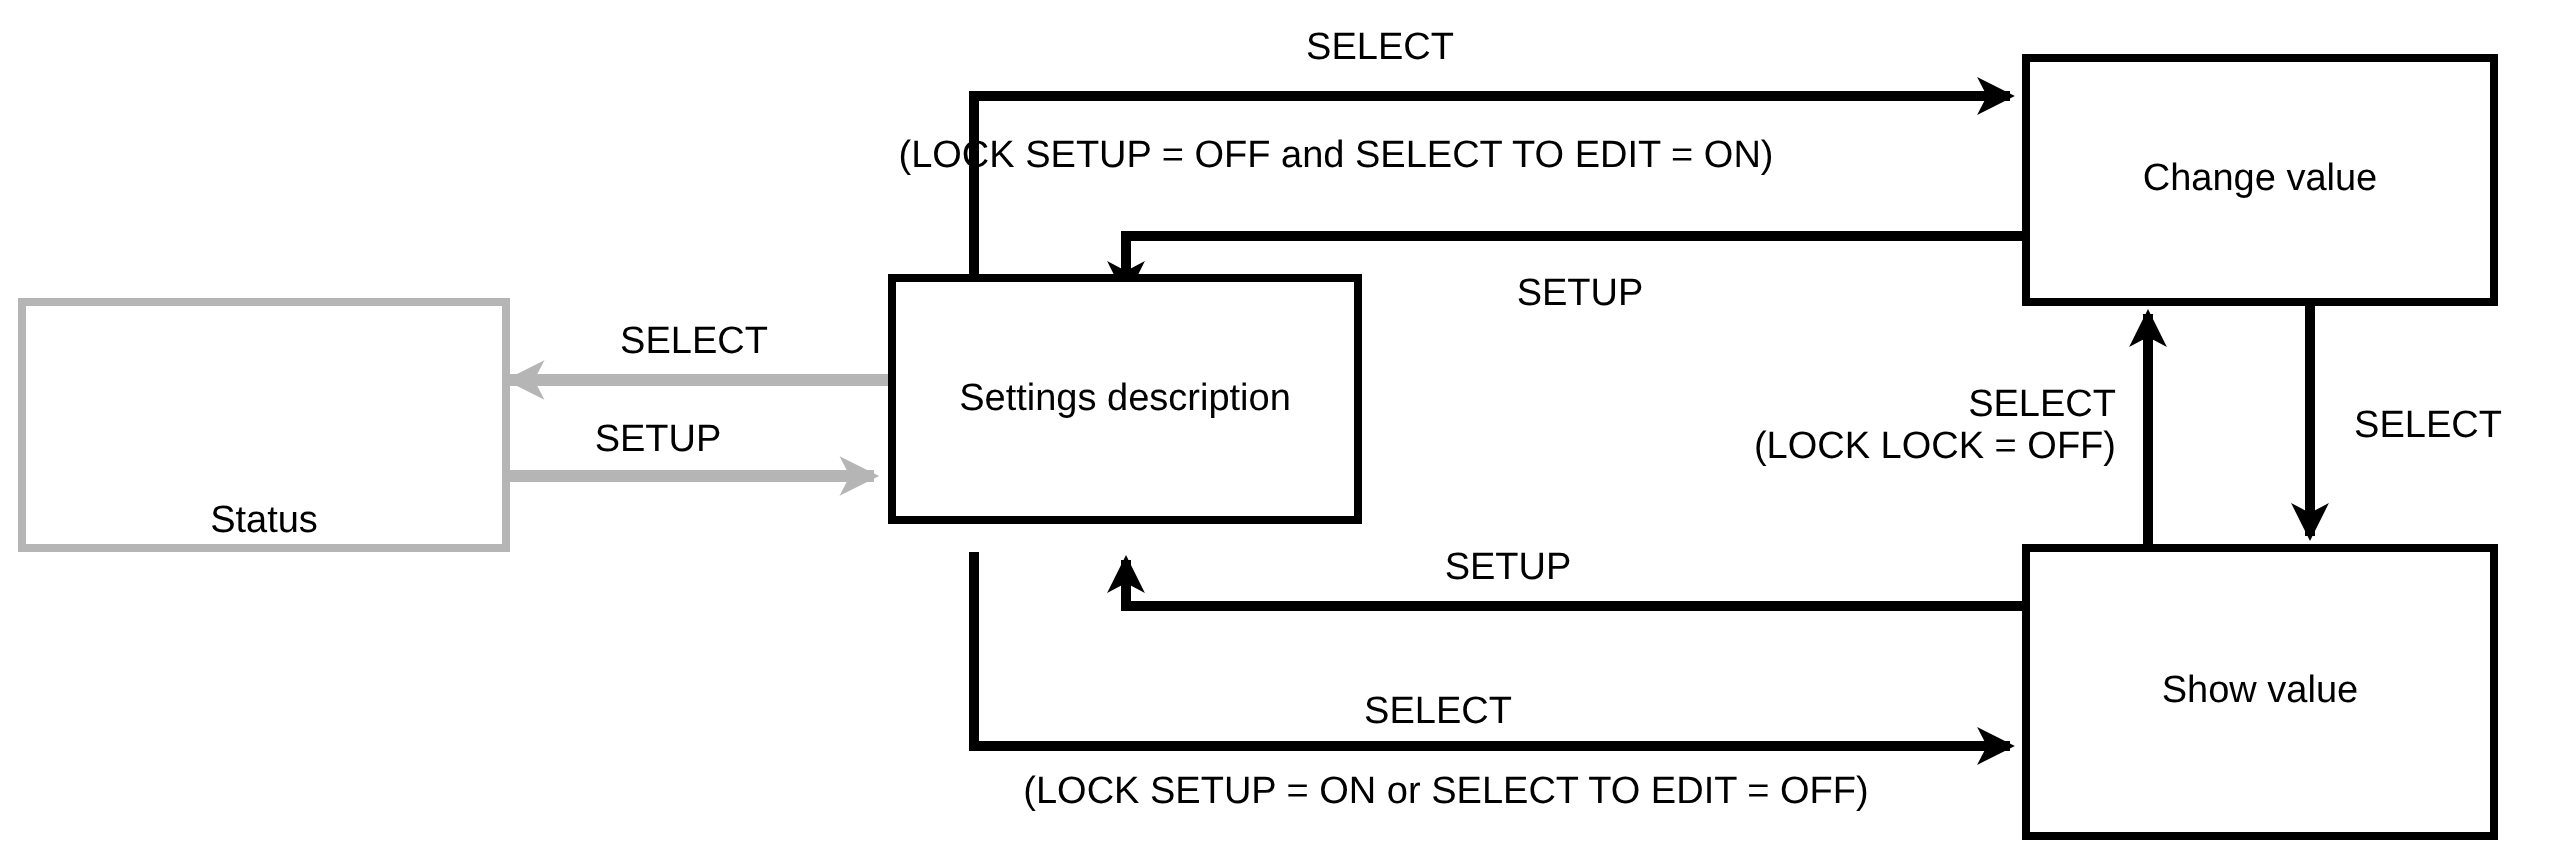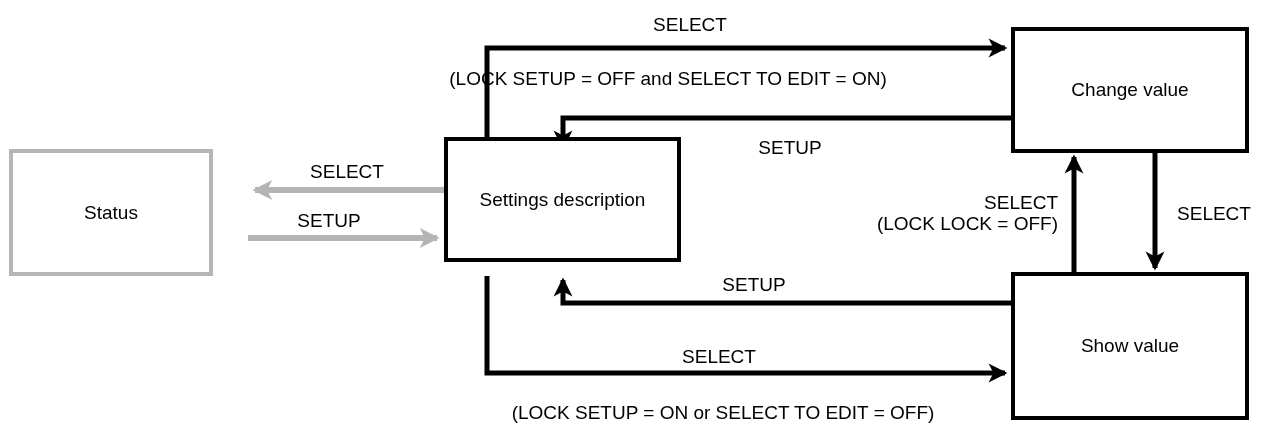--- a/index.html
+++ b/index.html
@@ -59,21 +59,21 @@
 
     <path d="M1074,272 L1074,157" fill="none" stroke="#000000" stroke-width="5" marker-end="url(#ah-b)"></path>
 
     <path d="M1155,153 L1155,268" fill="none" stroke="#000000" stroke-width="5" marker-end="url(#ah-b)"></path>
 
     <path d="M444,190 L255,190" fill="none" stroke="#b5b5b5" stroke-width="6" marker-end="url(#ah-g)"></path>
 
     <path d="M248,238 L437,238" fill="none" stroke="#b5b5b5" stroke-width="6" marker-end="url(#ah-g)"></path>
   </svg>
 
-  <div class="state inactive" style="left:9px;top:149px;width:204px;height:127px;">
+  <div class="state inactive" style="left:9px;top:149px;width:246px;height:127px;align-items:flex-end;">
     <span>Status</span>
   </div>
 
   <div class="state" style="left:444px;top:137px;width:237px;height:125px;">
     <span>Settings description</span>
   </div>
 
   <div class="state" style="left:1011px;top:27px;width:238px;height:126px;">
     <span>Change value</span>
   </div>
@@ -96,15 +96,15 @@
     <div>SELECT</div>
     <div>(LOCK LOCK = OFF)</div>
   </div>
 
   <div class="lbl" style="left:1214px;top:213px;">SELECT</div>
 
   <div class="lbl" style="left:754px;top:284px;">SETUP</div>
 
   <div class="lbl" style="left:719px;top:356px;">SELECT</div>
 
-  <div class="lbl" style="left:723px;top:412px;">(LOCK SETUP = ON or SELECT TO EDIT = OFF)</div>
+  <div class="lbl" style="left:723px;top:396px;">(LOCK SETUP = ON or SELECT TO EDIT = OFF)</div>
 
 </div>
 
 </body></html>

